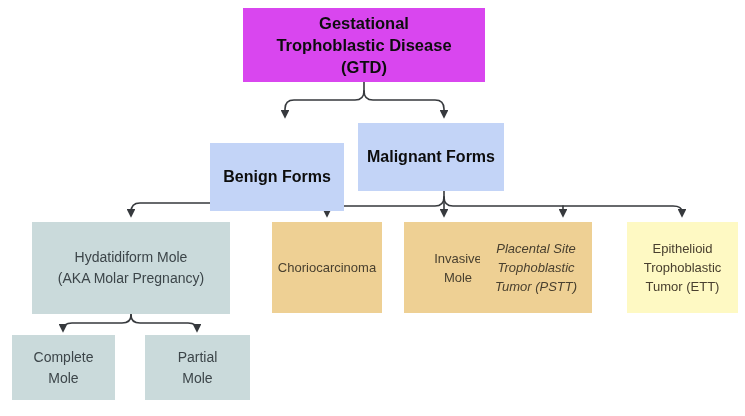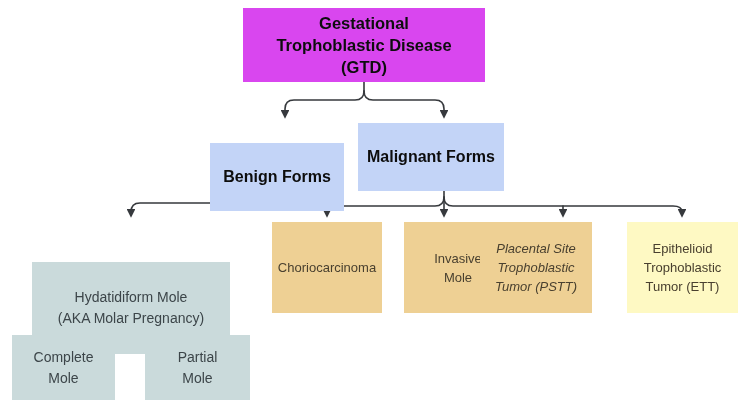--- a/index.html
+++ b/index.html
@@ -34,21 +34,21 @@
   .node-tan{
     background:#eed094;
     color:#49402f;
     font-weight:400;
     font-size:13px;
     line-height:19px;
   }
   #gtd        {left:243px; top:8px;   width:242px; height:74px; font-size:16.5px;}
   #benign     {left:210px; top:127px; width:134px; height:68px;margin-top:16px;}
   #malignant  {left:358px; top:123px; width:146px; height:68px;}
-  #hydatidiform{left:32px; top:222px; width:198px; height:92px;margin-top:40px;}
+  #hydatidiform{left:32px; top:222px; width:198px; height:92px;}
   #chorio     {left:272px; top:222px; width:110px; height:91px;}
   #invasive   {left:404px; top:222px; width:108px; height:91px;text-align:center;}
   #pstt       {left:480px; top:222px; width:112px; height:91px;font-style:italic;}
   #ett        {left:627px; top:222px; width:111px; height:91px;}
   #complete   {left:12px;  top:335px; width:103px; height:65px;}
   #partial    {left:145px; top:335px; width:105px; height:65px;}
   #connectors{
     position:absolute;left:0;top:0;width:745px;height:416px;
     pointer-events:none;
   }

